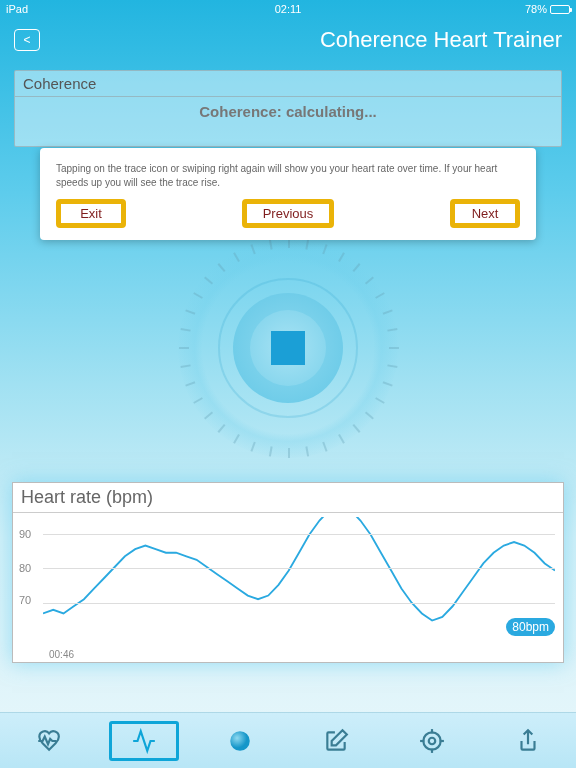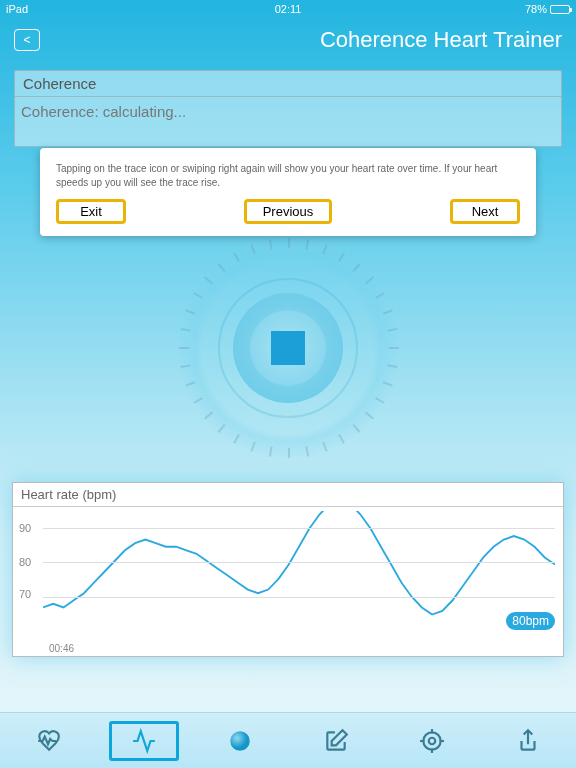--- a/index.html
+++ b/index.html
@@ -15,43 +15,43 @@
 .battery-fill { background: #fff; height: 100%; width: 78%; }
 
 
 .nav { height: 44px; display: flex; align-items: center; justify-content: space-between; padding: 0 14px; }
 .back-btn { width: 26px; height: 22px; border: 1.5px solid #fff; border-radius: 4px; color: #fff; display: flex; align-items: center; justify-content: center; font-size: 12px; background: transparent; }
 .title { color: #fff; font-size: 22px; font-weight: 300; text-align: right; }
 
 
 .panel { margin: 8px 14px; background: rgba(255,255,255,0.45); border: 1px solid rgba(150,150,150,0.5); border-radius: 2px; }
 .panel-header { font-size: 15px; color: #555; padding: 4px 8px; border-bottom: 1px solid rgba(150,150,150,0.5); }
-.panel-sub { text-align: left; color: #777; font-size: 15px; padding: 6px; }
+.panel-sub { text-align: center; color: #777; font-size: 15px; padding: 6px; font-weight: bold; }
 .panel-body { height: 20px; }
 
 
 .tip { position: absolute; left: 40px; right: 40px; top: 148px; background: #fff; border-radius: 4px; box-shadow: 0 2px 8px rgba(0,0,0,0.25); padding: 14px 16px 12px; z-index: 20; }
 .tip p { color: #666; font-size: 10px; line-height: 1.35; margin-bottom: 10px; }
 .tip-buttons { display: flex; justify-content: space-between; align-items: center; }
 .tip-buttons .mid { flex: 1; text-align: center; }
-.pill { display: inline-block; min-width: 70px; padding: 2px 16px; border: 3px solid #eab308; border-radius: 4px; color: #000000; font-size: 13px; background: #fff; text-align: center; }
+.pill { display: inline-block; min-width: 70px; padding: 2px 16px; border: 5px solid #eab308; border-radius: 4px; color: #7f1d1d; font-size: 13px; background: #fff; text-align: center; }
 
 
 .breather { position: absolute; top: 238px; left: 50%; transform: translateX(-50%); width: 220px; height: 220px; }
 .ring { position: absolute; border-radius: 50%; }
 .ring1 { inset: 0; background: radial-gradient(circle, rgba(109,207,236,0.0) 55%, rgba(109,207,236,0.25) 60%, rgba(109,207,236,0.0) 72%); }
 .ring-outer { inset: 40px; border: 2px solid rgba(60,170,210,0.25); }
 .ring-mid { inset: 55px; background: radial-gradient(circle, #8dd9ef 0%, #6ccbe8 80%); }
 .ring-inner { inset: 72px; background: radial-gradient(circle, #a8e3f4 0%, #7dd2eb 100%); }
 .stop-sq { position: absolute; top: 50%; left: 50%; width: 34px; height: 34px; background: #1b9fd6; transform: translate(-50%, -50%); }
 .tick { position: absolute; width: 2px; height: 10px; background: rgba(100,160,180,0.35); left: 50%; top: 0; transform-origin: 1px 110px; }
 
 
 .chart-panel { position: absolute; left: 12px; right: 12px; top: 482px; background: #fff; border: 1px solid #bbb; box-shadow: 0 0 20px rgba(80,200,240,0.5); }
-.chart-title { color: #666; font-size: 13px; padding: 4px 8px; }
+.chart-title { color: #666; font-size: 18px; padding: 4px 8px; }
 .chart-area { position: relative; height: 150px; border-top: 1px solid #ccc; }
 .grid-line { position: absolute; left: 30px; right: 8px; border-top: 1px solid #ddd; }
 .y-label { position: absolute; left: 6px; font-size: 11px; color: #888; transform: translateY(-50%); }
 .x-label { position: absolute; bottom: 2px; left: 36px; font-size: 10px; color: #888; }
 .bpm-badge { position: absolute; right: 8px; bottom: 26px; background: #2aa9e0; color: #fff; font-size: 12px; padding: 2px 6px; border-radius: 9px; }
 svg.plot { position: absolute; left: 30px; right: 8px; top: 4px; bottom: 20px; width: calc(100% - 38px); height: calc(100% - 24px); }
 .plot path { fill: none; stroke: #2aa9e0; stroke-width: 1.8; }
 
 
 .tabbar { position: absolute; bottom: 0; left: 0; right: 0; height: 56px; background: linear-gradient(#cdeefa, #b8e6f6); display: flex; justify-content: space-around; align-items: center; border-top: 1px solid rgba(0,0,0,0.06); }

